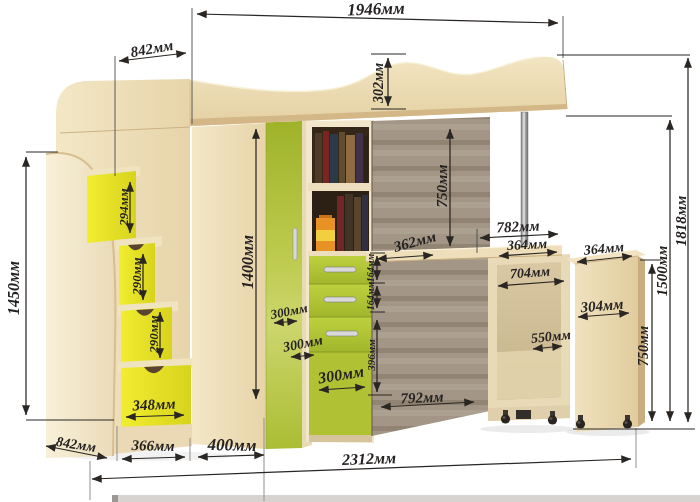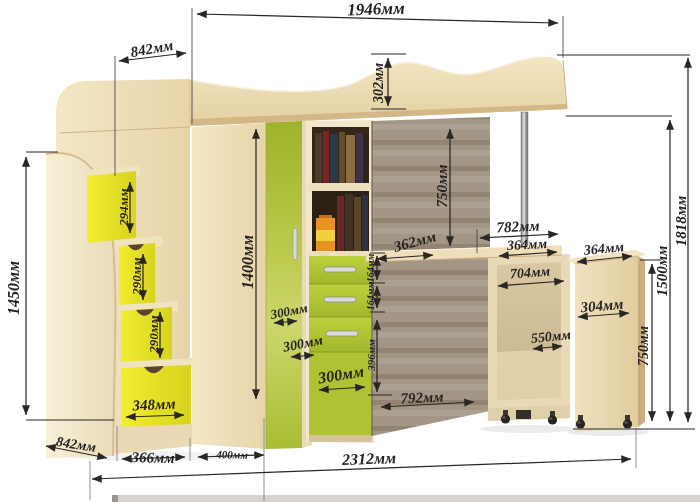--- a/index.html
+++ b/index.html
@@ -291,17 +291,17 @@
 <div class="dim-label" style="left:527px;top:245px;font-size:14px;transform:translate(-50%,-50%) rotate(-3deg)">364мм</div>
 <div class="dim-label" style="left:604px;top:249px;font-size:14px;transform:translate(-50%,-50%) rotate(-5deg)">364мм</div>
 <div class="dim-label" style="left:530px;top:273px;font-size:14px;transform:translate(-50%,-50%) rotate(-4deg)">704мм</div>
 <div class="dim-label" style="left:551px;top:337px;font-size:14px;transform:translate(-50%,-50%) rotate(-6deg)">550мм</div>
 <div class="dim-label" style="left:602px;top:306px;font-size:15px;transform:translate(-50%,-50%) rotate(-5deg)">304мм</div>
 <div class="dim-label" style="left:644px;top:346px;font-size:14px;transform:translate(-50%,-50%) rotate(-90deg)">750мм</div>
 <div class="dim-label" style="left:662px;top:271px;font-size:15px;transform:translate(-50%,-50%) rotate(-90deg)">1500мм</div>
 <div class="dim-label" style="left:681px;top:221px;font-size:15px;transform:translate(-50%,-50%) rotate(-90deg)">1818мм</div>
 <div class="dim-label" style="left:422px;top:398px;font-size:15px;transform:translate(-50%,-50%) rotate(-3deg)">792мм</div>
 <div class="dim-label" style="left:76px;top:445px;font-size:14px;transform:translate(-50%,-50%) rotate(9deg)">842мм</div>
-<div class="dim-label" style="left:153px;top:458px;font-size:15px;transform:translate(-50%,-50%) rotate(1deg)">366мм</div>
-<div class="dim-label" style="left:232px;top:455px;font-size:11px;transform:translate(-50%,-50%) rotate(1deg)">400мм</div>
+<div class="dim-label" style="left:153px;top:446px;font-size:15px;transform:translate(-50%,-50%) rotate(1deg)">366мм</div>
+<div class="dim-label" style="left:232px;top:445px;font-size:17px;transform:translate(-50%,-50%) rotate(1deg)">400мм</div>
 <div class="dim-label" style="left:369px;top:459px;font-size:16px;transform:translate(-50%,-50%) rotate(-2deg)">2312мм</div>
 
 </div>
 
 </body></html>

